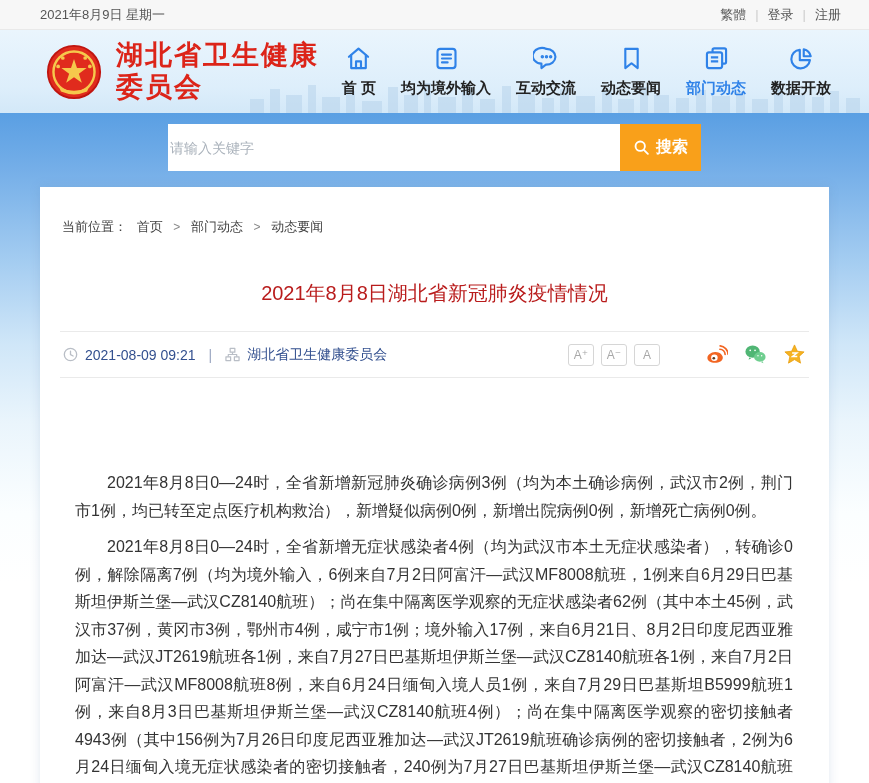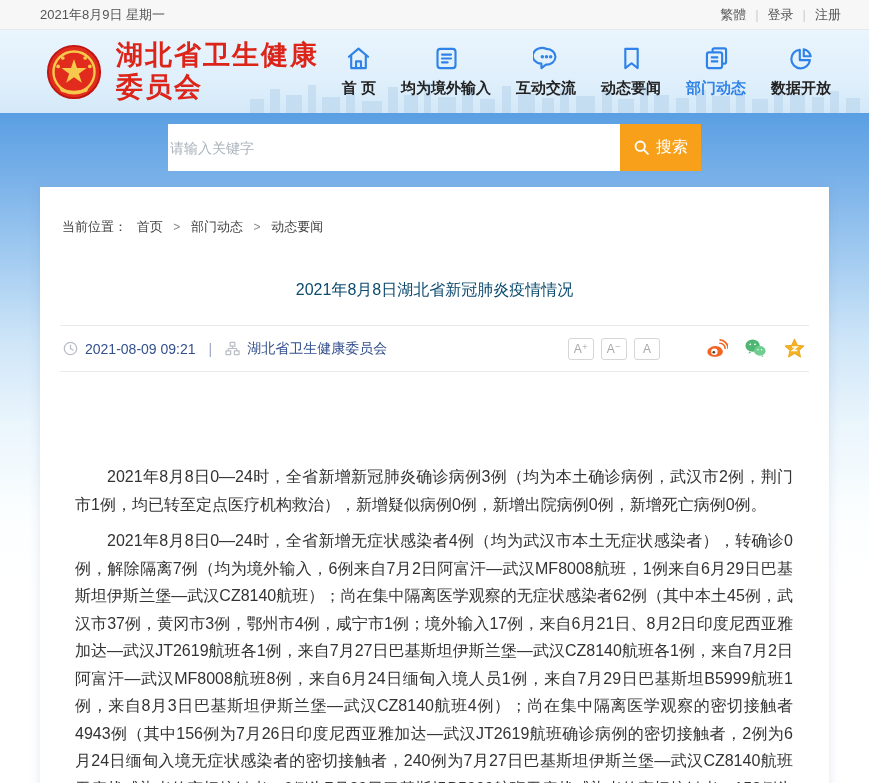--- a/index.html
+++ b/index.html
@@ -32,34 +32,34 @@
 
   
   .bluewrap { height:670px;
     background:linear-gradient(180deg,#5a9fe3 0px,#74aee8 55px,#a5cdf1 150px,#cfe6f8 230px,#eaf5fc 310px,#fbfeff 400px,#ffffff 470px); }
 
   .search-row { display:flex; justify-content:center; padding-top:11px; }
   .search-input { width:452px; height:47px; border:0; outline:none; background:#fff;
     padding:0 2px; font-size:14px; color:#333; font-family:inherit; }
   .search-input::placeholder { color:#aab2bb; }
   .search-btn { width:81px; height:47px; border:0; background:#f9a01a; color:#fff;
-    font-size:16px; font-weight:400; cursor:pointer; display:flex; align-items:center;
+    font-size:16px; font-weight:700; cursor:pointer; display:flex; align-items:center;
     justify-content:center; gap:6px; font-family:inherit; }
   .search-btn svg { width:17px; height:17px; }
 
   
   .card { width:789px; height:606px; margin:16px auto 0; background:#fff;
     box-shadow:0 0 10px rgba(90,130,175,.18); }
 
   .breadcrumb { padding:31px 22px 0; font-size:13px; color:#444; }
   .breadcrumb a { color:#444; text-decoration:none; cursor:pointer; }
   .bc-sep { color:#888; margin:0 7px; font-size:12px; }
   .bc-prefix { margin-right:6px; }
 
-  .article-title { margin-top:44px; text-align:center; font-size:16px; color:#0c4a6e; font-weight:400; }
+  .article-title { margin-top:44px; text-align:center; font-size:20px; color:#b91c1c; font-weight:400; }
 
   .meta-bar { margin:24px 20px 0; border-top:1px solid #eaeaea; border-bottom:1px solid #eaeaea;
     height:47px; display:flex; align-items:center; justify-content:space-between; padding:0 3px; }
   .meta-left { display:flex; align-items:center; font-size:14px; color:#33508f; }
   .meta-left .micon { width:15px; height:15px; color:#b9bec6; margin-right:7px; }
   .meta-pipe { color:#9aa6c0; margin:0 13px; }
   .meta-right { display:flex; align-items:center; }
   .fs-btn { width:26px; height:22px; border:1px solid #d6d6d6; border-radius:3px; background:#fff;
     color:#a8a8a8; font-size:12px; line-height:20px; text-align:center; margin-right:7px;
     cursor:pointer; font-family:inherit; padding:0; }

